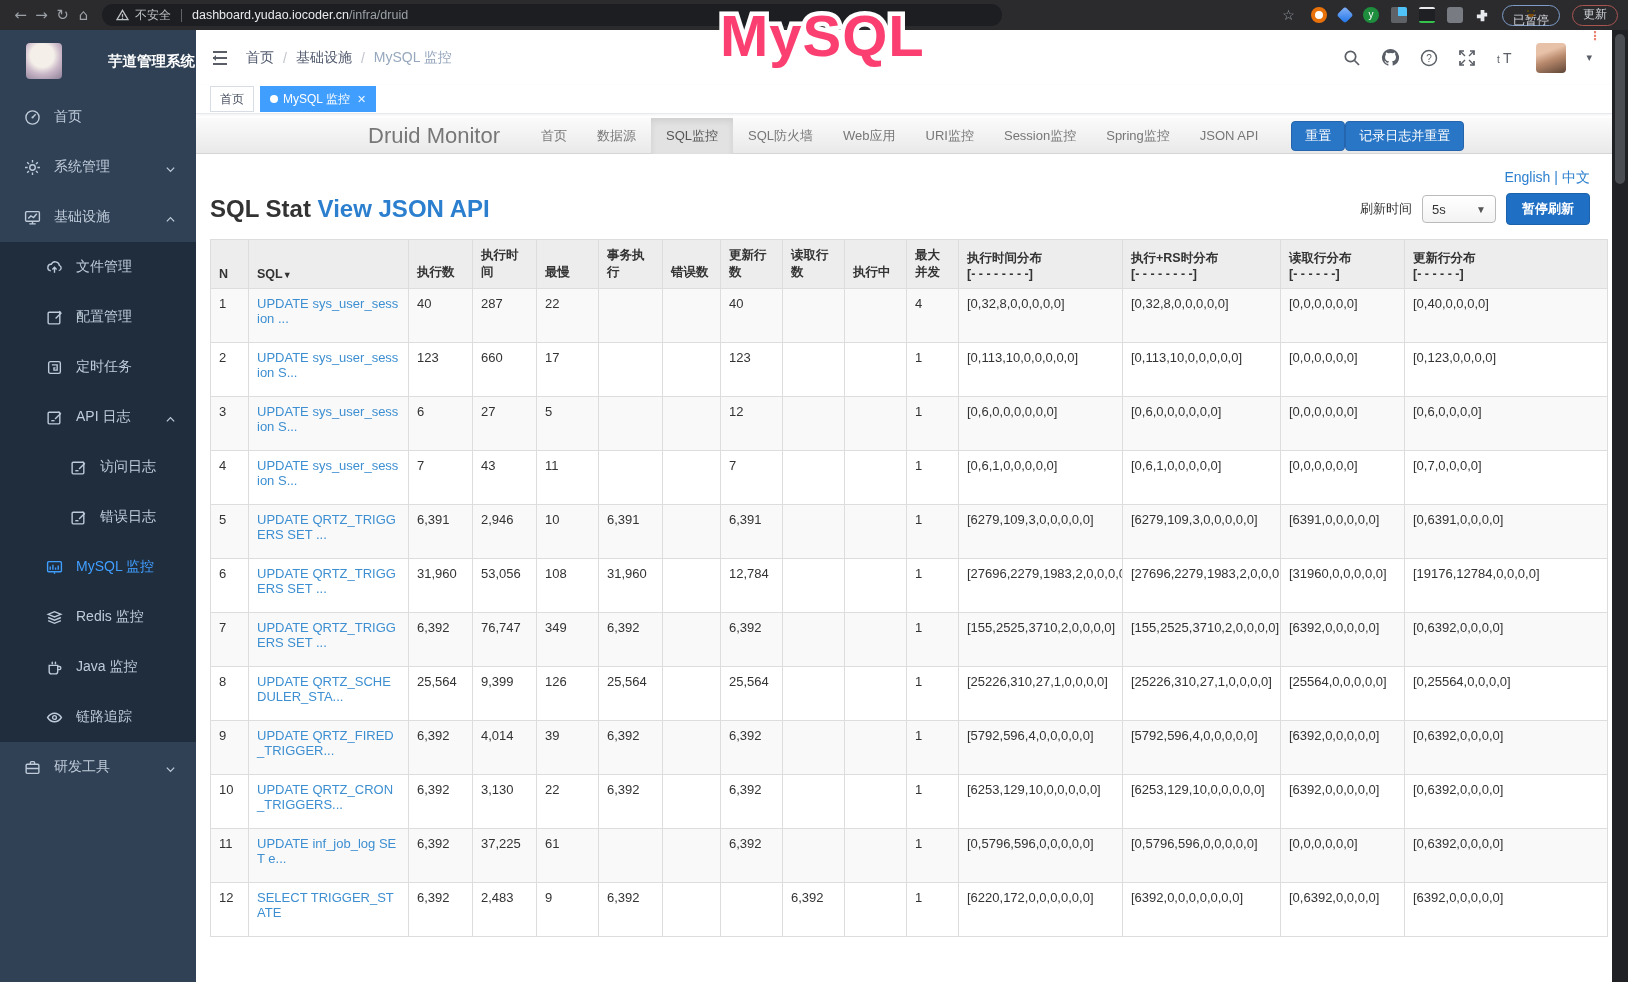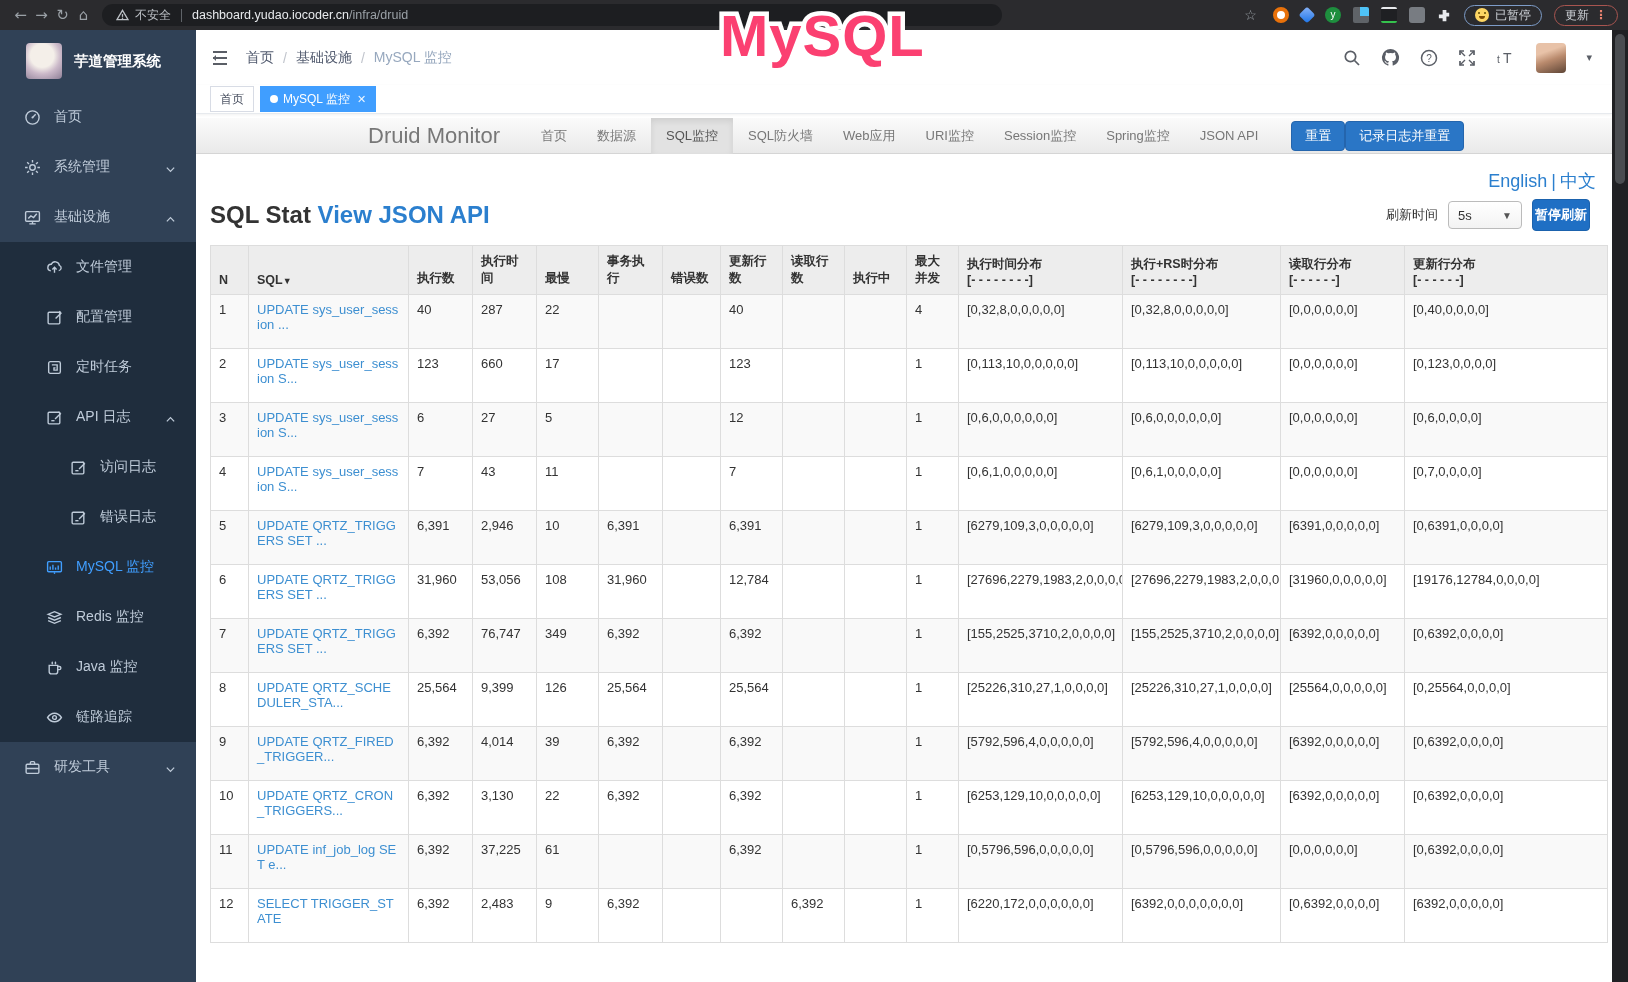--- a/index.html
+++ b/index.html
@@ -9,38 +9,38 @@
   .chrome { position:absolute; left:0; top:0; width:1628px; height:30px; background:#2b2b2e; display:flex; align-items:center; padding:0 10px; z-index:40; }
   .nav-glyph { color:#9aa0a6; font-size:15px; width:21px; text-align:center; flex:0 0 auto; font-family:"DejaVu Sans",sans-serif; }
   .url-pill { height:22px; background:#1d1e21; border-radius:11px; display:flex; align-items:center; padding:0 14px; margin-left:8px; width:900px; flex:0 0 auto; }
   .warn-ico { width:13px; height:12px; margin-right:6px; flex:0 0 auto; }
   .sec-label { color:#bdc1c6; font-size:12px; margin-right:10px; }
   .url-div { width:1px; height:13px; background:#5f6368; margin-right:10px; }
   .url-host { color:#e8eaed; font-size:12.5px; }
   .url-path { color:#9aa0a6; font-size:12.5px; }
   .chrome-right { display:flex; align-items:center; margin-left:auto; gap:12px; }
   .ext-ico { width:16px; height:16px; border-radius:50%; flex:0 0 auto; position:relative; }
-  .pill { height:21px; border-radius:11px; display:flex; align-items:center; padding:0 10px; gap:6px; font-size:12px; }
+  .pill { height:21px; border-radius:11px; display:flex; align-items:center; padding:0 10px; gap:6px; font-size:12px;flex-direction:column; }
   .pill.paused { border:1px solid #7d9cc8; color:#cfd3d8; }
   .pill.update { border:1px solid #a85550; color:#cfd3d8; }
   .face { width:14px; height:14px; border-radius:50%; background:#fdd663; position:relative; }
   .face:before { content:""; position:absolute; left:3px; top:4px; width:2px; height:2px; background:#5f4b00; border-radius:50%; box-shadow:6px 0 0 #5f4b00; }
   .face:after { content:""; position:absolute; left:4px; top:8px; width:6px; height:3px; background:#7c4a03; border-radius:0 0 6px 6px; }
   .dots { color:#e8826f; font-weight:bold; letter-spacing:0; }
 
   
   .mysql-overlay { position:absolute; left:720px; top:4px; z-index:60; font-size:58px; font-weight:bold; letter-spacing:1px; line-height:1.1; pointer-events:none; }
   .mysql-overlay .stroke { position:absolute; left:0; top:0; color:#fb4071; -webkit-text-stroke:9px #ffffff; }
   .mysql-overlay .fill { position:relative; color:#fb4071; }
 
   
   .sidebar { position:absolute; left:0; top:30px; width:196px; bottom:0; background:#304156; z-index:10; }
   .logo-row { height:62px; display:flex; align-items:center; padding-left:26px; gap:12px; }
   .logo-img { width:36px; height:36px; border-radius:4px; background:radial-gradient(circle at 45% 35%, #f4efe9 0 38%, #cbb9c9 60%, #8d7f96 100%); flex:0 0 auto; }
-  .logo-title { color:#ffffff; font-size:14.5px; font-weight:bold; white-space:nowrap; }
+  .logo-title { color:#ffffff; font-size:14.5px; font-weight:bold; white-space:nowrap;margin-left:34px; }
   .menu { }
   .menu-item { height:50px; display:flex; align-items:center; color:#bfcbd9; font-size:14px; cursor:pointer; position:relative; }
   .menu-item.sub { background:#1f2d3d; }
   .menu-item.d0 { padding-left:24px; }
   .menu-item.d1 { padding-left:46px; }
   .menu-item.d2 { padding-left:70px; }
   .menu-item.active { color:#409eff; }
   .mi-icon { width:17px; height:17px; margin-right:13px; display:inline-flex; }
   .mi-icon svg { width:17px; height:17px; }
   .mi-label { white-space:nowrap; }
@@ -69,31 +69,31 @@
 
   
   .druid-navbar { margin-top:4px; height:36px; background:linear-gradient(#fbfbfb,#e9e9e9); border-bottom:1px solid #d5d5d5; display:flex; align-items:center; }
   .brand { color:#777; font-size:22px; margin-left:172px; margin-right:26px; white-space:nowrap; }
   .dnav { display:flex; height:36px; align-items:stretch; }
   .dnav-item { display:flex; align-items:center; padding:0 15px; font-size:13px; color:#777; cursor:pointer; white-space:nowrap; }
   .dnav-item.active { background:#e2e2e2; color:#555; box-shadow:inset 0 3px 6px rgba(0,0,0,.09); }
   .dbtns { display:flex; margin-left:18px; }
   .dbtn { background:#2a76c6; border:1px solid #2465ad; color:#fff; font-size:13px; padding:5px 13px; border-radius:4px; cursor:pointer; white-space:nowrap; }
 
-  .lang-row { text-align:right; padding:15px 16px 0; font-size:18px; }
+  .lang-row { text-align:right; padding:15px 22px 0; font-size:14px; }
   .lang-row a { color:#2b7fce; text-decoration:none; cursor:pointer; }
   .lang-sep { color:#2b7fce; margin:0 4px; }
 
   .stat-row { display:flex; align-items:center; padding:6px 22px 0 14px; }
   .stat-title { font-size:24px; font-weight:bold; color:#333; }
   .stat-title a { color:#2b7fce; text-decoration:none; cursor:pointer; }
   .refresh { margin-left:auto; display:flex; align-items:center; gap:10px; font-size:13px; color:#333; }
   .sel { width:74px; height:28px; border:1px solid #bbb; border-radius:4px; background:linear-gradient(#fff,#f3f3f3); display:flex; align-items:center; justify-content:space-between; padding:0 9px; font-size:13px; color:#333; cursor:pointer; }
   .sel .sc { font-size:10px; color:#555; }
-  .pausebtn { background:#1f6fc4; border:1px solid #1b62ad; color:#fff; font-size:13px; font-weight:bold; padding:6px 2px; border-radius:4px; cursor:pointer; }
+  .pausebtn { background:#1f6fc4; border:1px solid #1b62ad; color:#fff; font-size:13px; font-weight:bold; padding:6px 15px; border-radius:4px; cursor:pointer; }
 
   table.sql { border-collapse:collapse; margin:14px; width:1398px; table-layout:fixed; font-size:13px; color:#333; }
   table.sql th, table.sql td { border:1px solid #ddd; padding:7px 8px; text-align:left; overflow:hidden; }
   table.sql th { background:#ededed; vertical-align:bottom; font-weight:bold; height:40px; font-size:12.5px; cursor:pointer; }
   table.sql th .sub { font-weight:bold; }
   table.sql td { vertical-align:top; height:54px; }
   table.sql tbody tr:nth-child(odd) { background:#f9f9f9; }
   table.sql a { color:#3d8fd1; text-decoration:none; cursor:pointer; word-break:break-all; }
 
   

